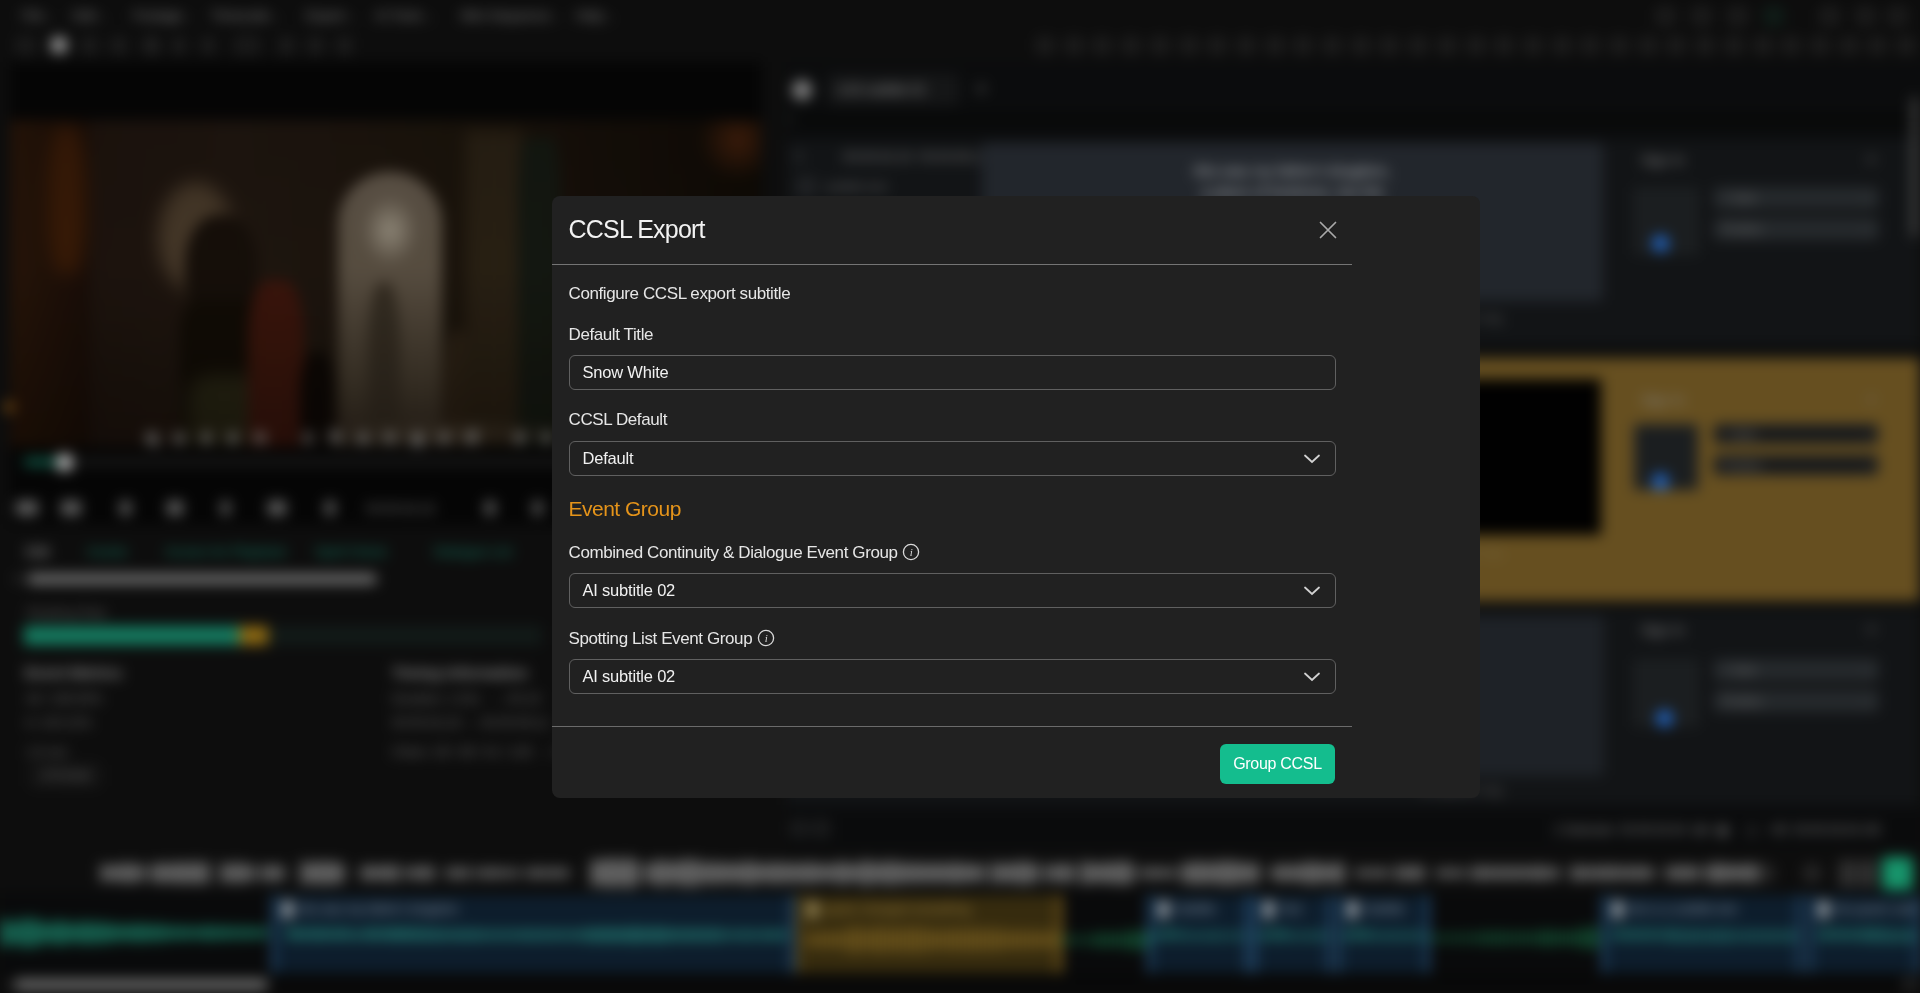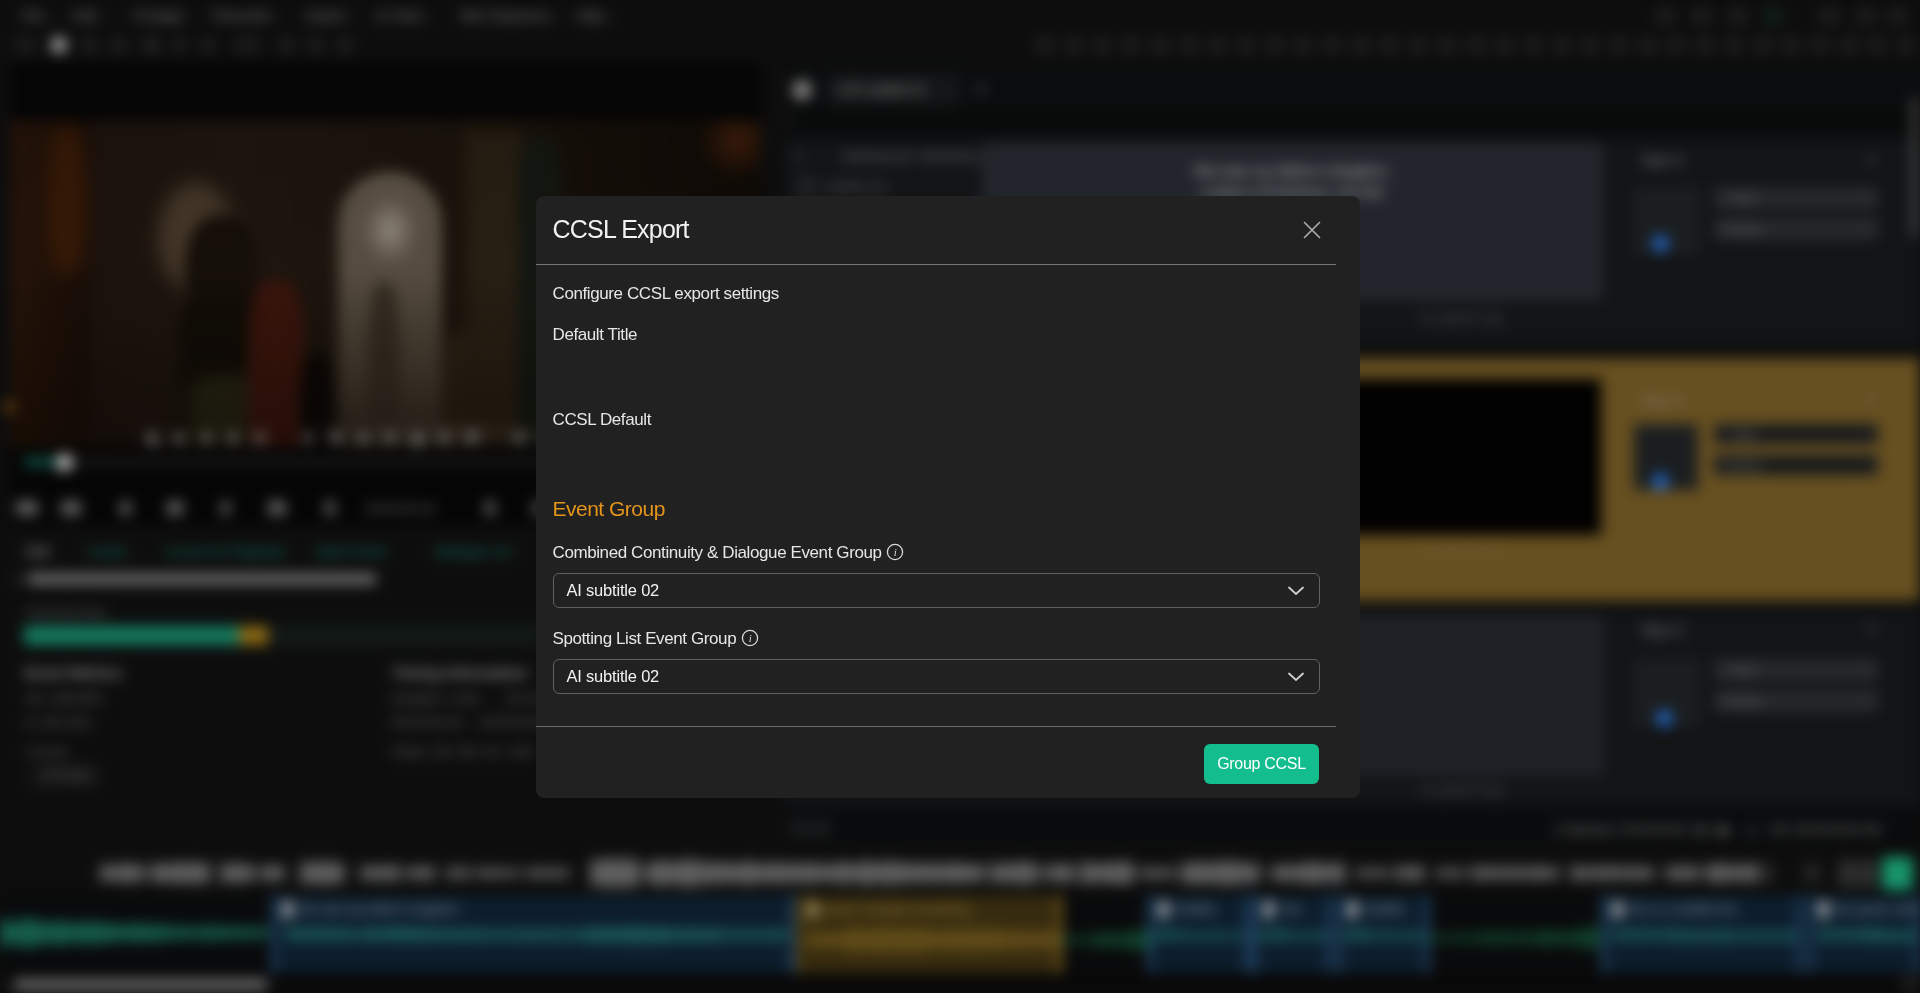--- a/index.html
+++ b/index.html
@@ -1,21 +1,21 @@
 <!DOCTYPE html>
 <html><head><meta charset="utf-8"><style>
 *{margin:0;padding:0;box-sizing:border-box}
 html,body{width:1920px;height:993px;background:#0f0f0f;overflow:hidden;font-family:"Liberation Sans",sans-serif}
 .abs{position:absolute}
 #blurwrap{position:absolute;left:-40px;top:-40px;width:2000px;height:1073px;background:#0f0f0f;filter:blur(7px)}
 #bg{position:absolute;left:40px;top:40px;width:1920px;height:993px;background:#101010}
 .mi{position:absolute;top:8px;color:#a8a8a8;font-size:13.5px}
 .tealtab{position:absolute;top:544px;color:#1da183;font-size:13.5px}
 .gtxt{color:#8f8f8f}
-#modal{position:absolute;left:536px;top:196px;width:824px;height:602px;background:#212121;border-radius:8px;color:#e9e9e9}
+#modal{position:absolute;left:552px;top:196px;width:928px;height:602px;background:#212121;border-radius:8px;color:#e9e9e9}
 .lbl{position:absolute;left:16.5px;font-size:17px;letter-spacing:-0.4px;color:#e6e6e6}
 .fld{position:absolute;left:16.5px;width:767px;border:1px solid #606060;border-radius:6px;font-size:16.5px;letter-spacing:-0.2px;color:#f1f1f1;display:flex;align-items:center;padding-left:13px}
 .chev{position:absolute;right:14px}
 </style></head><body>
 <div id="blurwrap">
     <div id="bg">
 <span class="mi" style="left:22px">File <span style="font-size:9px">⌄</span></span>
 <span class="mi" style="left:73px">Edit <span style="font-size:9px">⌄</span></span>
 <span class="mi" style="left:133px">Footage <span style="font-size:9px">⌄</span></span>
 <span class="mi" style="left:211px">Timecode <span style="font-size:9px">⌄</span></span>
@@ -1127,23 +1127,27 @@
 <div class="abs" style="left:4px;top:402px;width:10px;height:10px;border-radius:50%;background:#a86a1a"></div>
 <div class="abs" style="left:-40px;top:-40px;width:2000px;height:1073px;background:rgba(0,0,0,0.18)"></div>
 </div>
   </div>
 <div id="modal">
 <div class="abs" style="left:16.5px;top:19px;font-size:25px;letter-spacing:-0.8px;color:#f2f2f2">CCSL Export</div>
 <svg class="abs" style="left:767px;top:25px;" width="18" height="18" viewBox="0 0 18 18">
       <path d="M1.5 1.5 L16.5 16.5 M16.5 1.5 L1.5 16.5" stroke="#a9a9a9" stroke-width="1.7" stroke-linecap="round"></path>
     </svg>
 <div class="abs" style="left:0;top:67.5px;width:800px;height:1px;background:#757575"></div>
-<div class="lbl" style="top:88px">Configure CCSL export settings</div>
+<div class="lbl" style="top:88px">Configure CCSL export subtitle</div>
 <div class="lbl" style="top:128.5px">Default Title</div>
+<div class="fld" style="top:158.5px;height:35.5px">Snow White</div>
 <div class="lbl" style="top:214px">CCSL Default</div>
+<div class="fld" style="top:244.5px;height:35.5px">Default<span class="chev"><svg width="18" height="10" viewBox="0 0 18 10">
+          <path d="M2 1.5 L9 8 L16 1.5" fill="none" stroke="#d2d2d2" stroke-width="1.8" stroke-linecap="round"></path>
+        </svg></span></div>
 <div class="abs" style="left:16.5px;top:301px;font-size:21px;letter-spacing:-0.5px;color:#e5941a">Event Group</div>
 <div class="lbl" style="top:346.5px">Combined Continuity &amp; Dialogue Event Group <svg width="18" height="18" viewBox="0 0 18 18" style="vertical-align:-3px">
         <circle cx="9" cy="9" r="7.6" fill="none" stroke="#d9d9d9" stroke-width="1.3"></circle>
         <text x="9" y="13" font-size="11" font-style="italic" font-family="Liberation Serif" fill="#d9d9d9" text-anchor="middle">i</text>
       </svg></div>
 <div class="fld" style="top:376.5px;height:35px">AI subtitle 02<span class="chev"><svg width="18" height="10" viewBox="0 0 18 10">
           <path d="M2 1.5 L9 8 L16 1.5" fill="none" stroke="#d2d2d2" stroke-width="1.8" stroke-linecap="round"></path>
         </svg></span></div>
 <div class="lbl" style="top:432.5px">Spotting List Event Group <svg width="18" height="18" viewBox="0 0 18 18" style="vertical-align:-3px">
         <circle cx="9" cy="9" r="7.6" fill="none" stroke="#d9d9d9" stroke-width="1.3"></circle>

